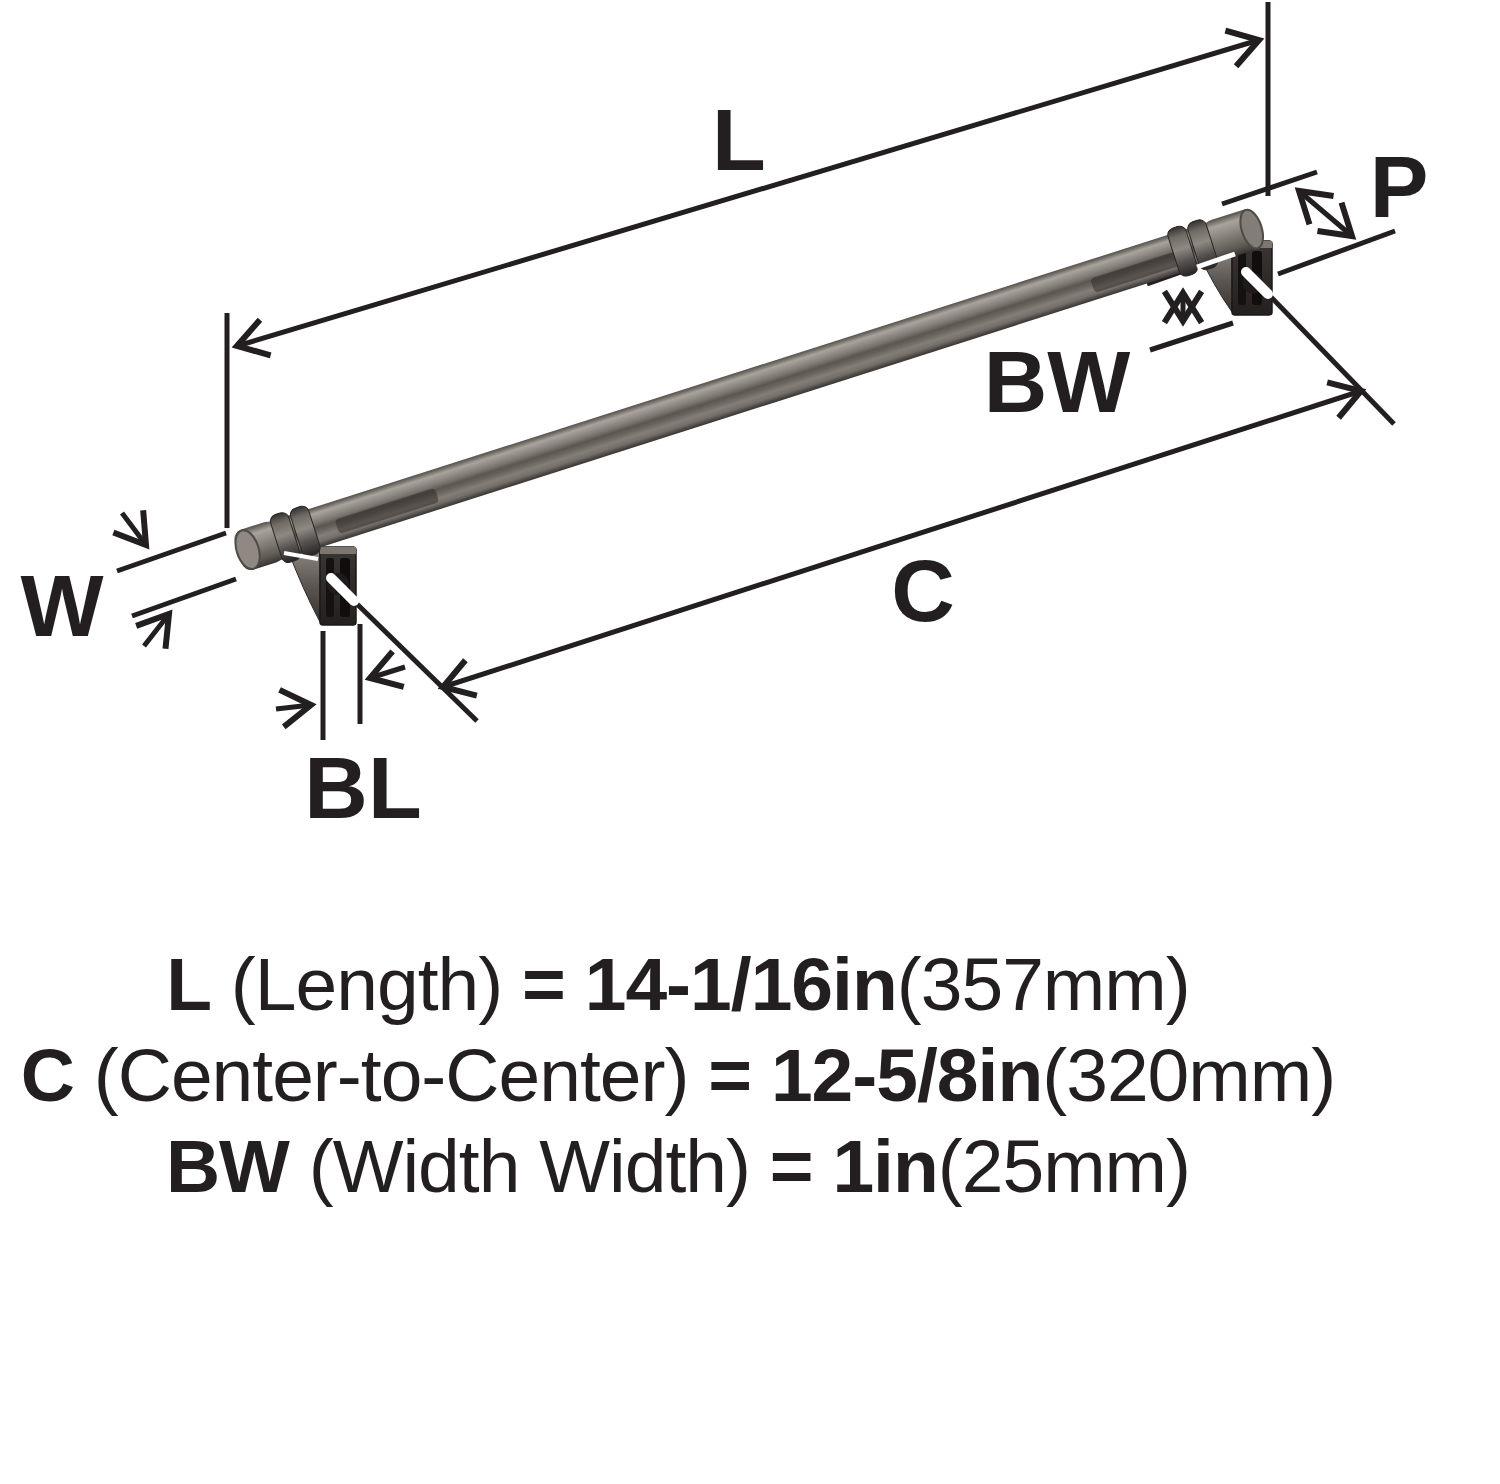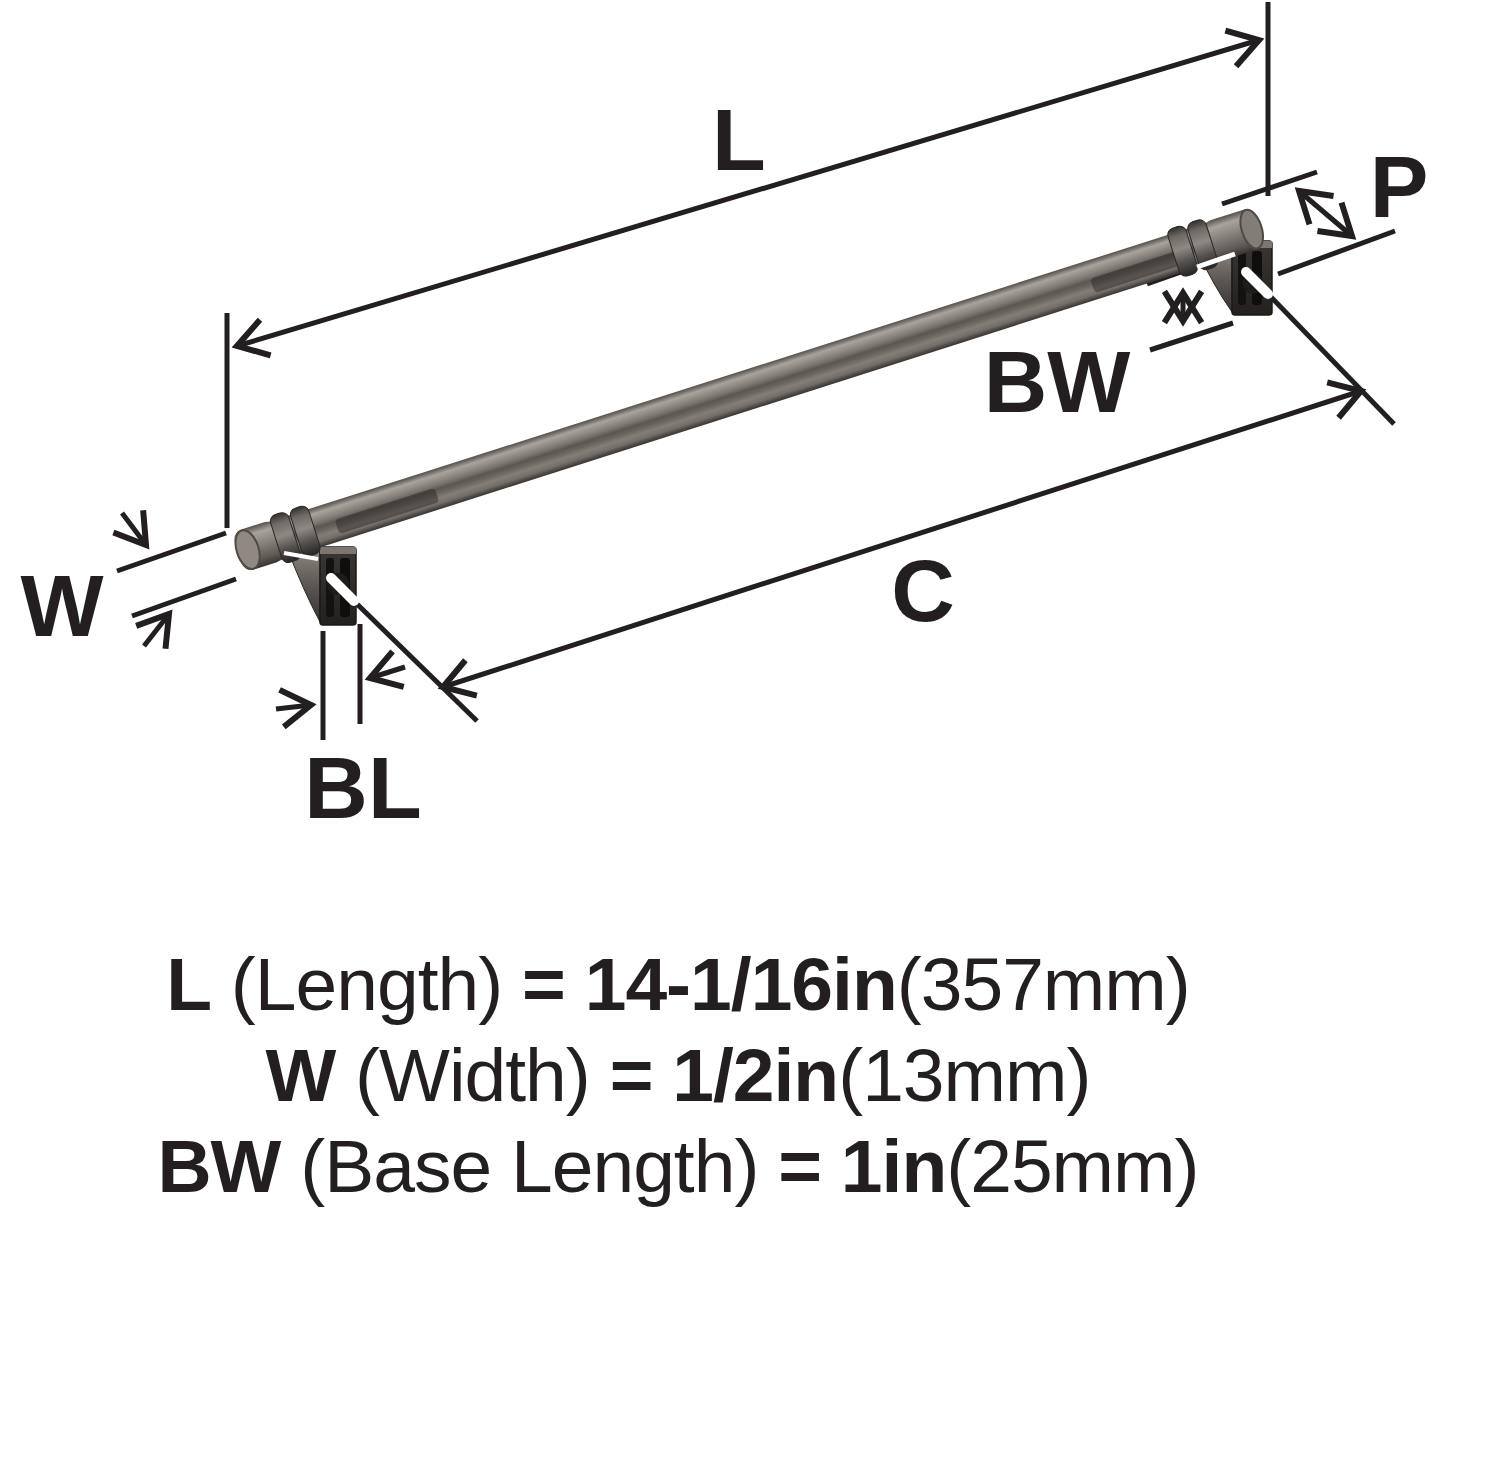--- a/index.html
+++ b/index.html
@@ -154,17 +154,17 @@
     <text class="dim-label" x="739" y="170">L</text>
     <text class="dim-label" x="1399" y="217">P</text>
     <text class="dim-label" x="1057" y="412">BW</text>
     <text class="dim-label" x="923" y="621">C</text>
     <text class="dim-label" x="62" y="636">W</text>
     <text class="dim-label" x="363" y="818">BL</text>
   </svg>
 
   <div class="specs">
     <div class="spec-row"><span class="b">L</span><span class="lt"> (Length) </span><span class="b">= 14-1/16in</span><span class="lt">(357mm)</span></div>
-    <div class="spec-row"><span class="b">W</span><span class="lt"> (Width) </span><span class="b">= 1/2in</span><span class="lt">(13mm)</span></div>
-    <div class="spec-row"><span class="b">BW</span><span class="lt"> (Base Length) </span><span class="b">= 1in</span><span class="lt">(25mm)</span></div>
+    <div class="spec-row"><span class="b">C</span><span class="lt"> (Center-to-Center) </span><span class="b">= 12-5/8in</span><span class="lt">(320mm)</span></div>
+    <div class="spec-row"><span class="b">BW</span><span class="lt"> (Width Width) </span><span class="b">= 1in</span><span class="lt">(25mm)</span></div>
   </div>
 
 </div>
 
 </body></html>

